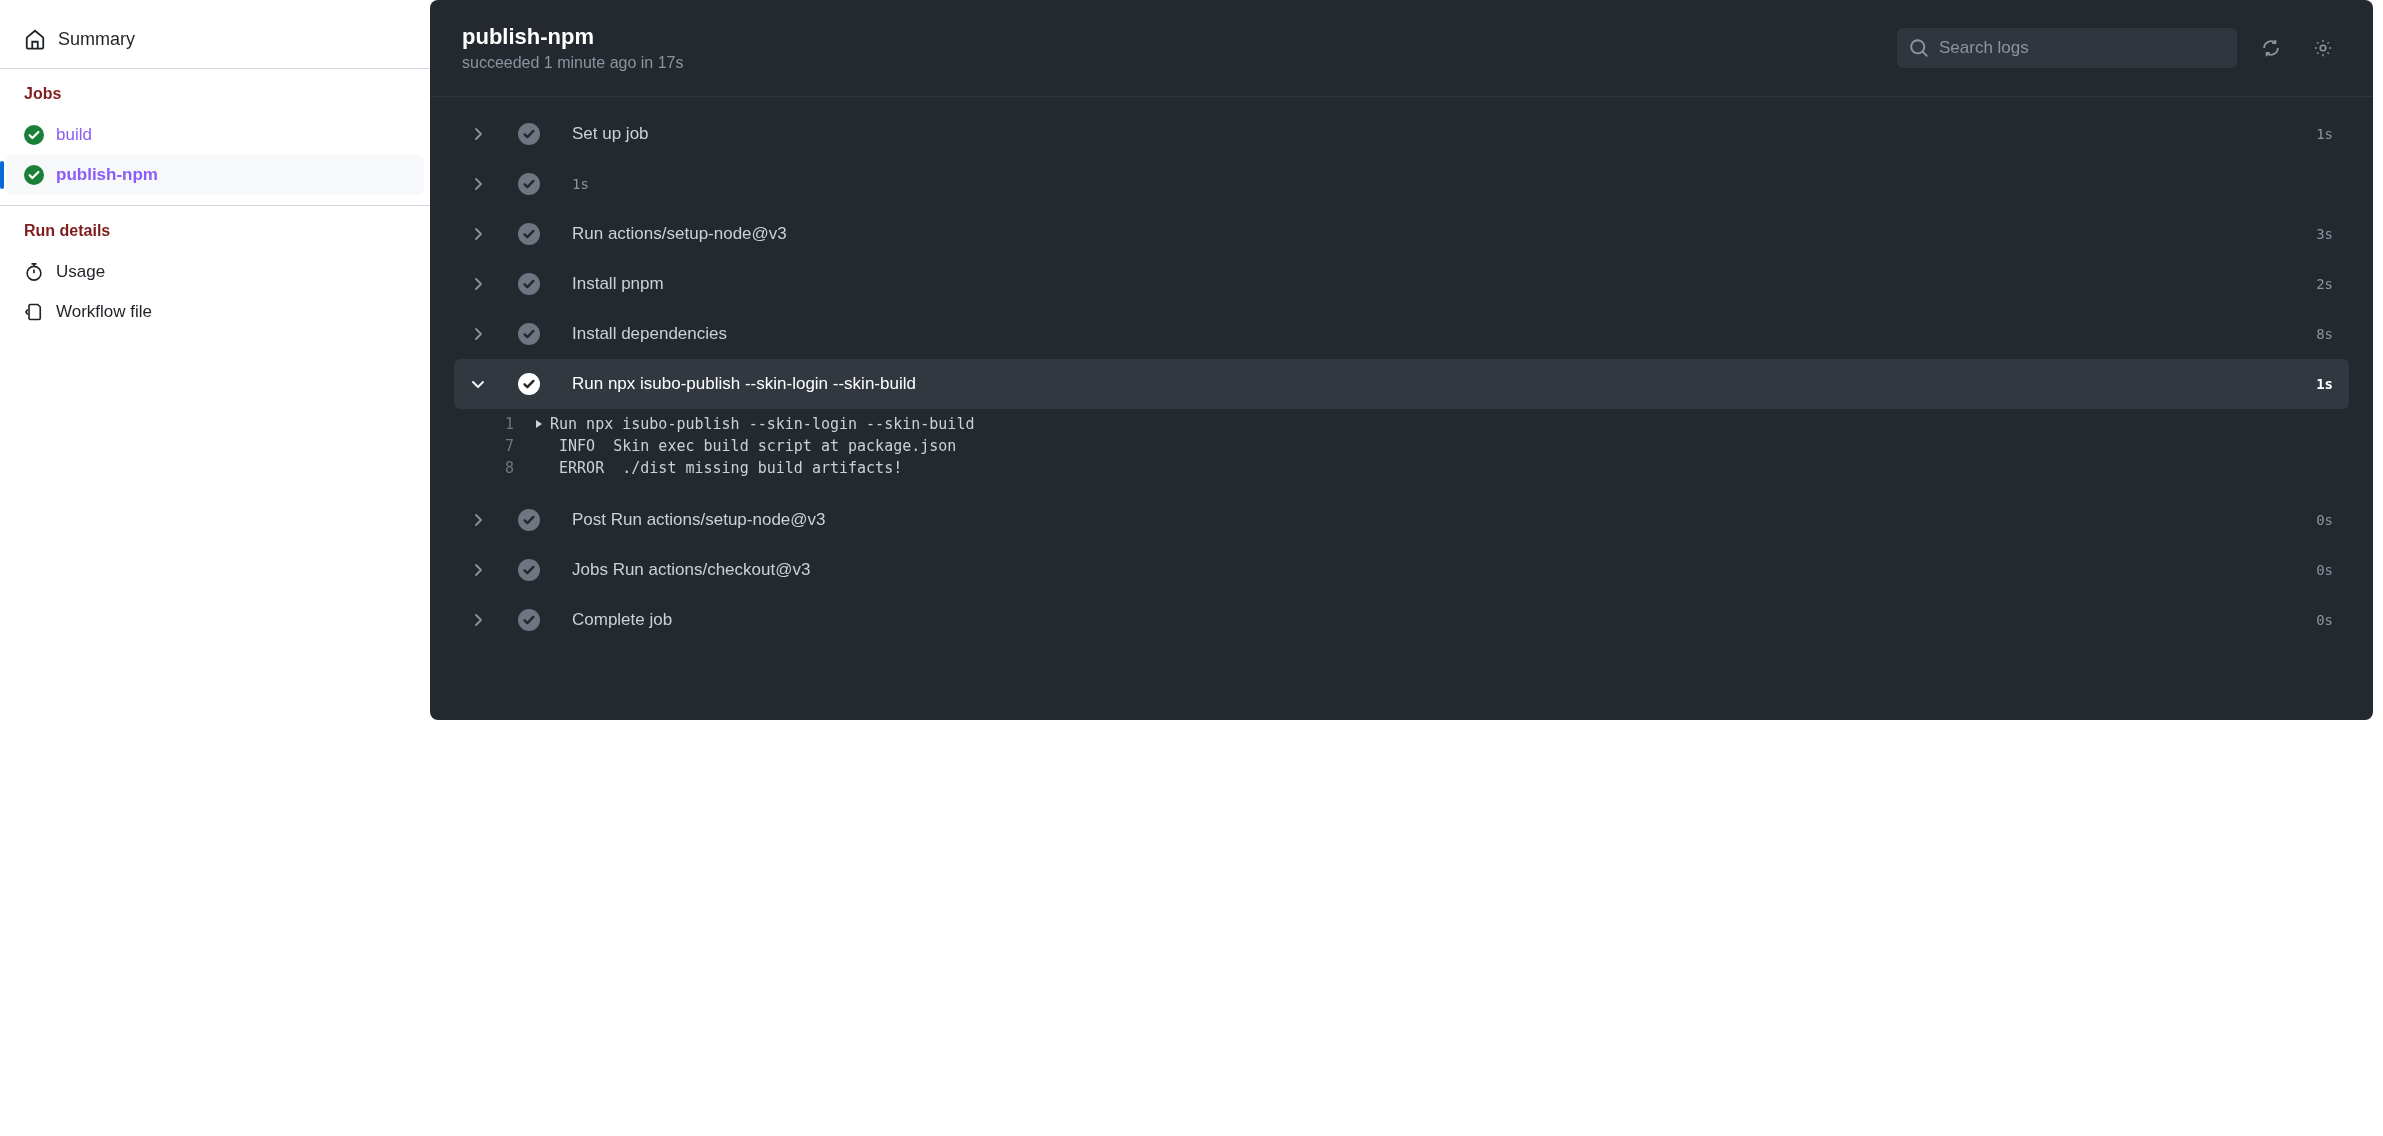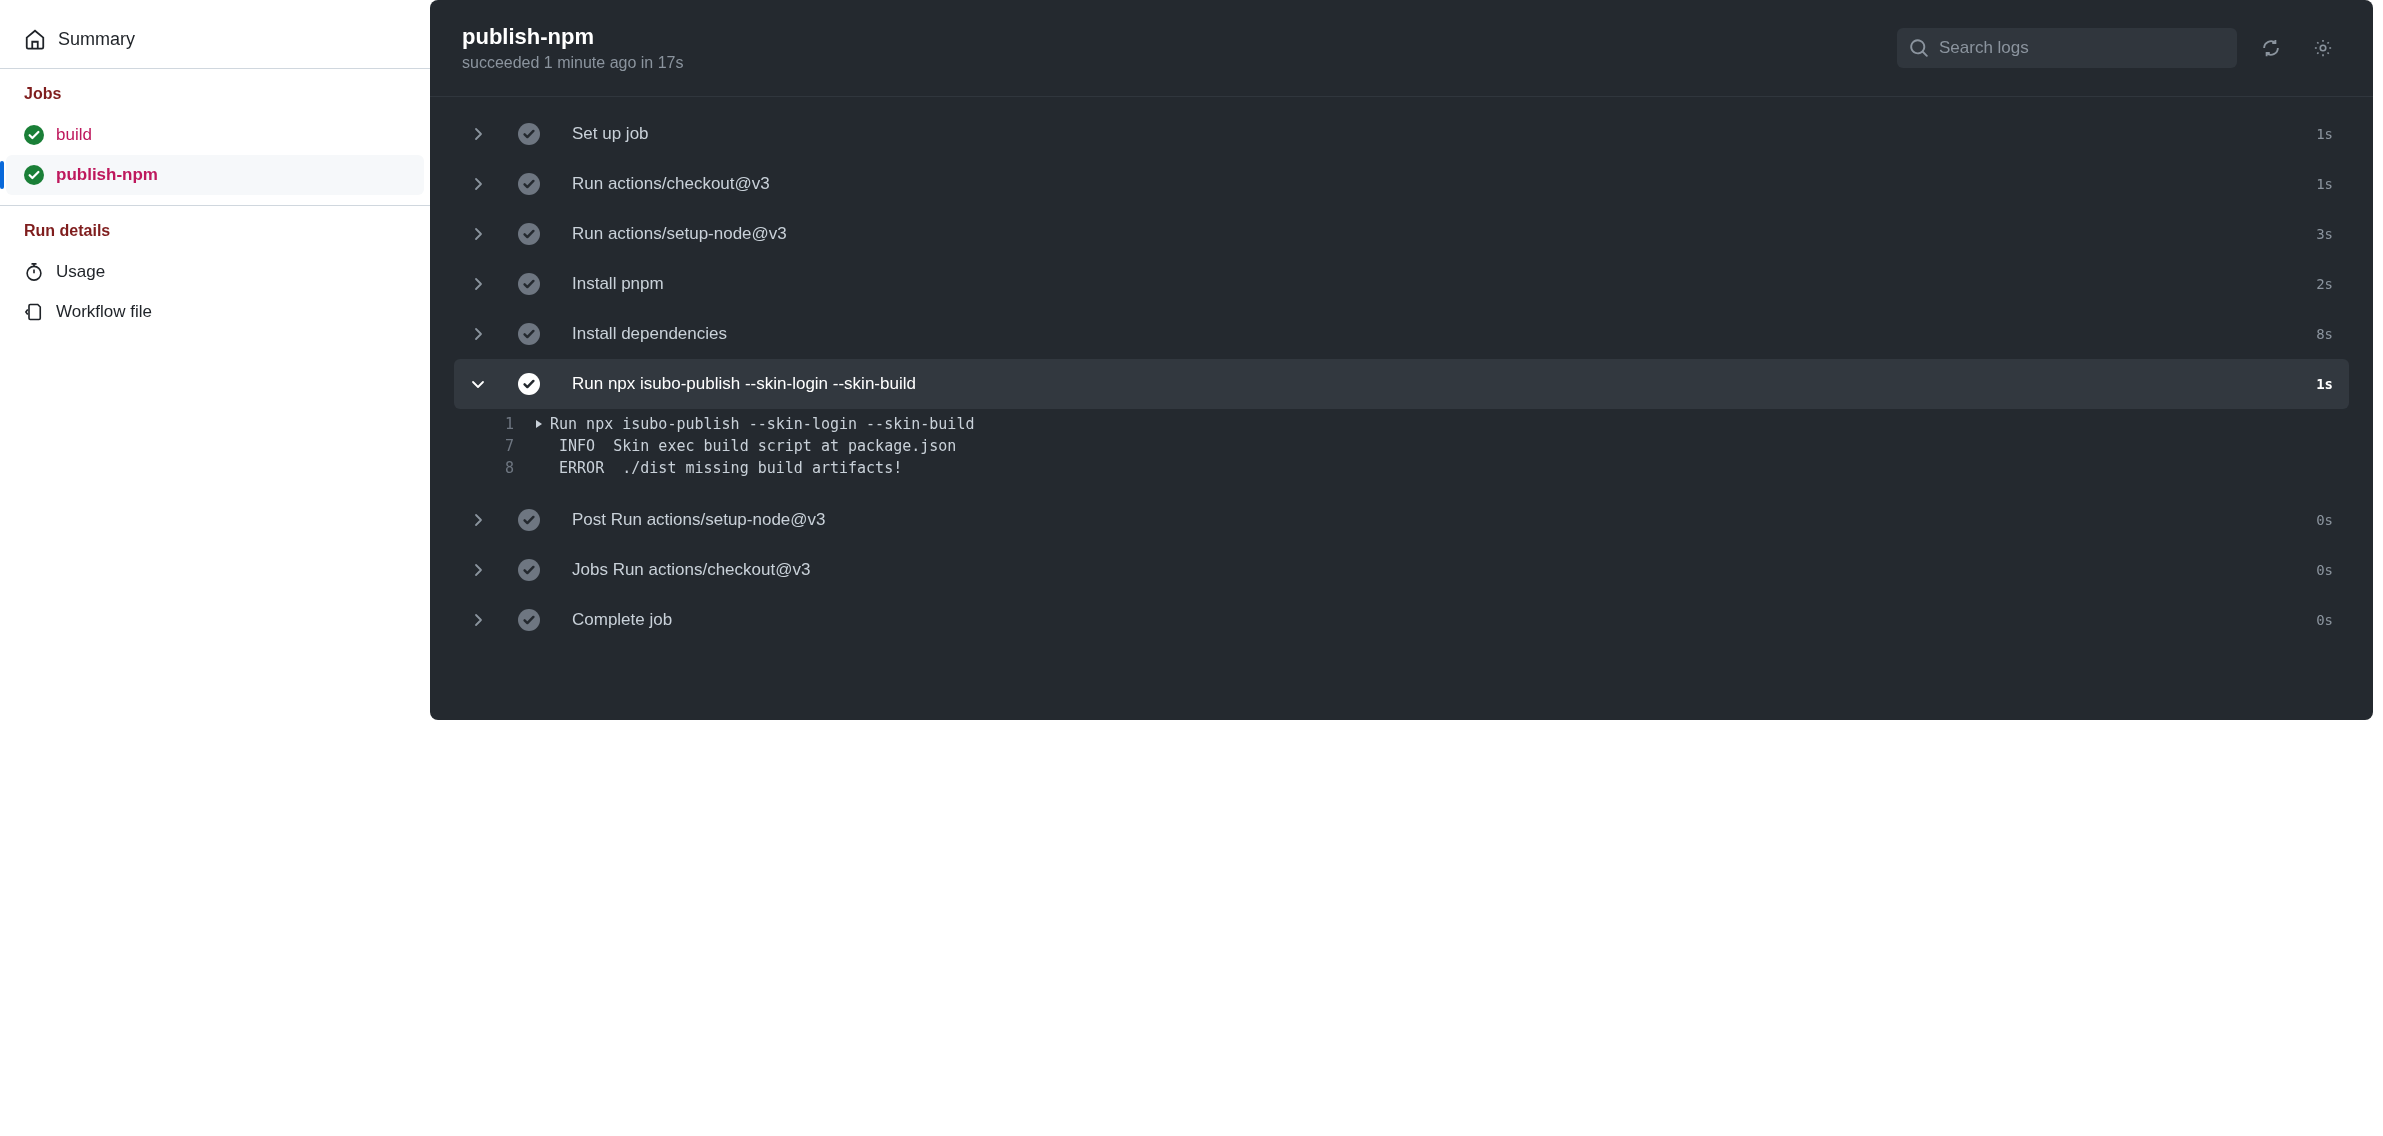--- a/index.html
+++ b/index.html
@@ -41,21 +41,21 @@
       color: #7f1d1d;
       padding: 0 24px 12px;
     }
     .job-item {
       display: flex;
       align-items: center;
       padding: 10px 18px;
       margin: 0 6px;
       gap: 12px;
       font-size: 17px;
-      color: #be185d;
+      color: #8b5cf6;
       cursor: pointer;
       border-radius: 6px;
     }
     .job-item.active {
       background: #f6f8fa;
       font-weight: 600;
       position: relative;
     }
     .job-item.active::before {
       content: "";
@@ -335,21 +335,20 @@
     </div>
 
     <div class="step">
       <svg class="step-chevron" viewBox="0 0 16 16">
           <path d="M6 3l5 5-5 5" fill="none" stroke="#8b949e" stroke-width="1.8" stroke-linecap="round" stroke-linejoin="round"></path>
         </svg>
       <svg class="step-status step-check-gray" viewBox="0 0 16 16">
           <circle cx="8" cy="8" r="8"></circle>
           <path d="M4.8 8.2l2 2 4.4-4.4" stroke="#24292f" stroke-width="1.8" fill="none" stroke-linecap="round" stroke-linejoin="round"></path>
         </svg>
-      <span class="step-name">Run actions/checkout@v3</span>
       <span class="step-duration">1s</span>
     </div>
 
     <div class="step">
       <svg class="step-chevron" viewBox="0 0 16 16">
           <path d="M6 3l5 5-5 5" fill="none" stroke="#8b949e" stroke-width="1.8" stroke-linecap="round" stroke-linejoin="round"></path>
         </svg>
       <svg class="step-status step-check-gray" viewBox="0 0 16 16">
           <circle cx="8" cy="8" r="8"></circle>
           <path d="M4.8 8.2l2 2 4.4-4.4" stroke="#24292f" stroke-width="1.8" fill="none" stroke-linecap="round" stroke-linejoin="round"></path>

